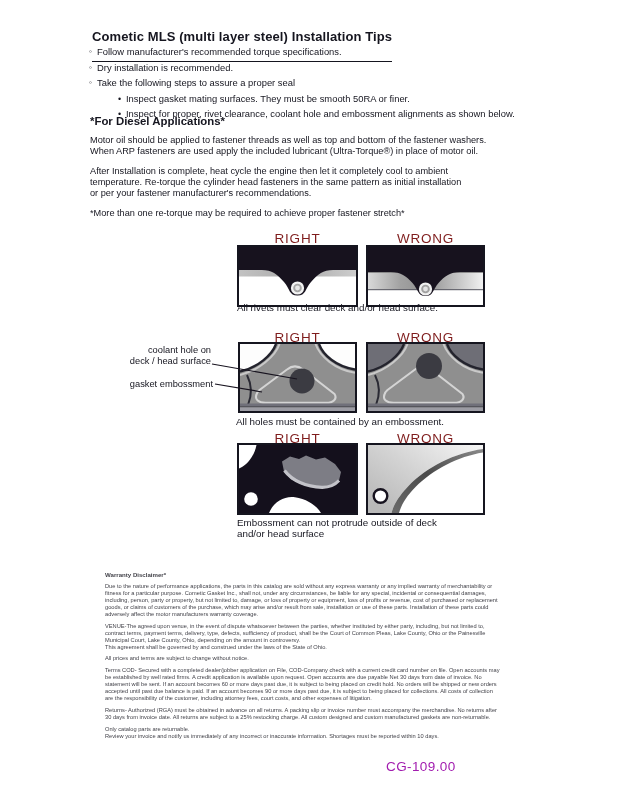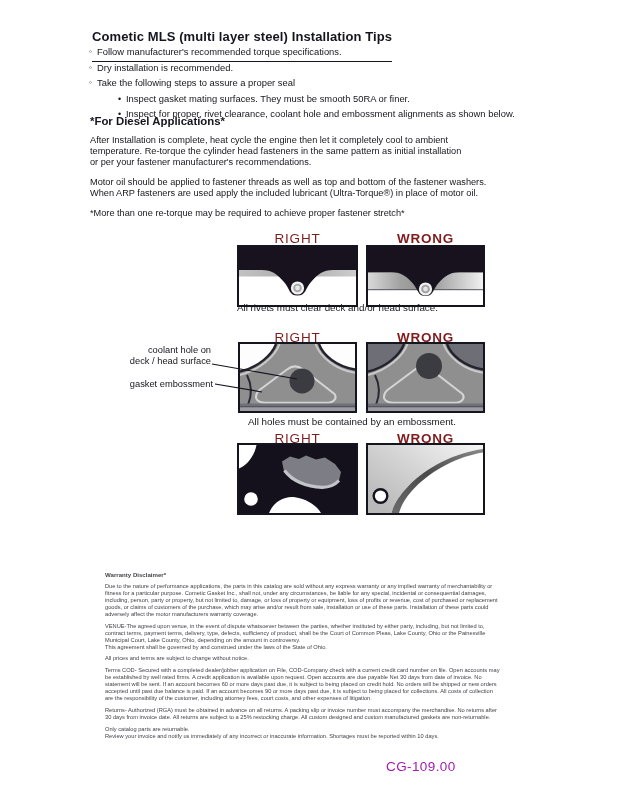--- a/index.html
+++ b/index.html
@@ -16,21 +16,21 @@
   .bullet-row.lv2{padding-left:29px;}
   .bullet-row.lv2 .mk{font-size:9px;top:0;}
 
   .diesel{position:absolute;left:90px;top:115px;width:520px;}
   .diesel-h{font-size:11.4px;font-weight:bold;margin:0 0 8px 0;}
   .diesel p{margin:0 0 9px 0;font-size:9.2px;line-height:11px;}
   .diesel .note{margin-top:0;}
 
   .rw-label{position:absolute;font-size:13.5px;letter-spacing:0.8px;color:#7f1d1d;text-align:center;}
   .rw-r{left:237px;width:121px;}
-  .rw-w{left:366px;width:119px;font-weight:bold;}
+  .rw-w{left:366px;width:119px;}
 
   .dbox{position:absolute;border:2px solid #15151f;background:#fff;line-height:0;}
   .caption{position:absolute;font-size:9.8px;line-height:11px;color:#15151f;}
 
   .callout{position:absolute;font-size:9.3px;line-height:10.5px;text-align:right;color:#15151f;}
   .callout-1{left:80px;top:345px;width:131px;text-align:right;}
   .callout-2{left:80px;top:379px;width:133px;}
 
   .leaders{position:absolute;left:0;top:0;z-index:6;pointer-events:none;}
 
@@ -65,25 +65,25 @@
       <span>Inspect gasket mating surfaces.  They must be smooth 50RA or finer.</span>
     </div>
     <div class="bullet-row lv2">
       <span class="mk">•</span>
       <span>Inspect for proper, rivet clearance, coolant hole and embossment alignments as shown below.</span>
     </div>
   </div>
 
   <div class="diesel">
     <div class="diesel-h">*For Diesel Applications*</div>
+    <p class="preline">Motor oil should be applied to fastener threads as well as top and bottom of the fastener washers.
+When ARP fasteners are used apply the included lubricant (Ultra-Torque®) in place of motor oil.</p>
     <p class="preline">After Installation is complete, heat cycle the engine then let it completely cool to ambient
 temperature. Re-torque the cylinder head fasteners in the same pattern as initial installation
 or per your fastener manufacturer's recommendations.</p>
-    <p class="preline">Motor oil should be applied to fastener threads as well as top and bottom of the fastener washers.
-When ARP fasteners are used apply the included lubricant (Ultra-Torque®) in place of motor oil.</p>
     <p class="note">*More than one re-torque may be required to achieve proper fastener stretch*</p>
   </div>
 
   <div class="rw-label rw-r" style="top:231px">RIGHT</div>
   <div class="rw-label rw-w" style="top:231px">WRONG</div>
 
   <div class="dbox" style="left:237px;top:245px;width:117px;height:58px">
     <svg viewBox="0 0 117 58" width="117" height="58">
       <defs>
         <linearGradient id="g1r" x1="0" y1="0" x2="1" y2="0">
@@ -157,21 +157,21 @@
       <path d="M79,0 C83,11 96,22.5 115,25.5" stroke="#23232d" stroke-width="2.4" fill="none"></path>
       <path d="M7,31 C12,41 12,51 8,61" stroke="#2a2a34" stroke-width="2" fill="none"></path>
       <path d="M16.5,50.5 C14.5,55.5 18.5,58.8 25.5,58.8 L86,58.8 C93.5,58.8 97.5,54.8 94.5,50 L63,25.5 C58,21.5 52,21.5 47,25.5 L19.5,46 C18,47.3 17,48.8 16.5,50.5 Z" fill="none" stroke="#d4d4d4" stroke-width="2.1" stroke-linejoin="round"></path>
       <circle cx="61" cy="22" r="13" fill="#3b3b42"></circle>
       <rect y="59.5" width="115" height="3" fill="#70707a"></rect>
       <rect y="62.5" width="115" height="0.9" fill="#2c2c35"></rect>
       <rect y="63.4" width="115" height="3.6" fill="#9c9ca4"></rect>
     </svg>
   </div>
 
-  <div class="caption" style="left:248px;top:416px">All holes must be contained by an embossment.</div>
+  <div class="caption" style="left:236px;top:416px">All holes must be contained by an embossment.</div>
 
   <div class="callout callout-1 preline">coolant hole on
 deck / head surface</div>
   <div class="callout callout-2">gasket embossment</div>
 
   <svg class="leaders" width="618" height="800">
     <line x1="212" y1="364" x2="297" y2="379" stroke="#17131f" stroke-width="1.2"></line>
     <line x1="215" y1="384" x2="262" y2="392" stroke="#17131f" stroke-width="1.2"></line>
   </svg>
 
@@ -203,20 +203,22 @@
             <stop offset="1" stop-color="#8a8a8a"></stop>
         </linearGradient>
       </defs>
       <rect width="115" height="68" fill="#ffffff"></rect>
       <path d="M0,0 H115 V4 C87,8 59,21.5 40,41.5 C30.5,51.5 25.5,60 23.5,68 H0 Z" fill="url(#g3w)"></path>
       <path d="M115,4 C87,8 59,21.5 40,41.5 C30.5,51.5 25.5,60 23.5,68 L31,68 C33.5,59.5 38.5,51 47.5,42 C65,24.5 90,11.5 115,7.5 Z" fill="url(#g3wb)"></path>
       <circle cx="12.5" cy="51" r="6.8" fill="#ffffff" stroke="#17131f" stroke-width="2.4"></circle>
     </svg>
   </div>
 
+  <div class="caption preline" style="left:237px;top:517px">Embossment can not protrude outside of deck
+and/or head surface</div>
 
   <div class="legal">
     <div class="legal-h">Warranty Disclaimer*</div>
     <p class="preline">Due to the nature of performance applications, the parts in this catalog are sold without any express warranty or any implied warranty of merchantability or
 fitness for a particular purpose.  Cometic Gasket Inc., shall not, under any circumstances, be liable for any special, incidental or consequential damages,
 including, person, party or property, but not limited to, damage, or loss of property or equipment, loss of profits or revenue, cost of purchased or replacement
 goods, or claims of customers of the purchase, which may arise and/or result from sale, installation or use of these parts.  Installation of these parts could
 adversely affect the motor manufacturers warranty coverage.</p>
     <p class="preline">VENUE-The agreed upon venue, in the event of dispute whatsoever between the parties, whether instituted by either party, including, but not limited to,
 contract terms, payment terms, delivery, type, defects, sufficiency of product, shall be the Court of Common Pleas, Lake County, Ohio or the Painesville

